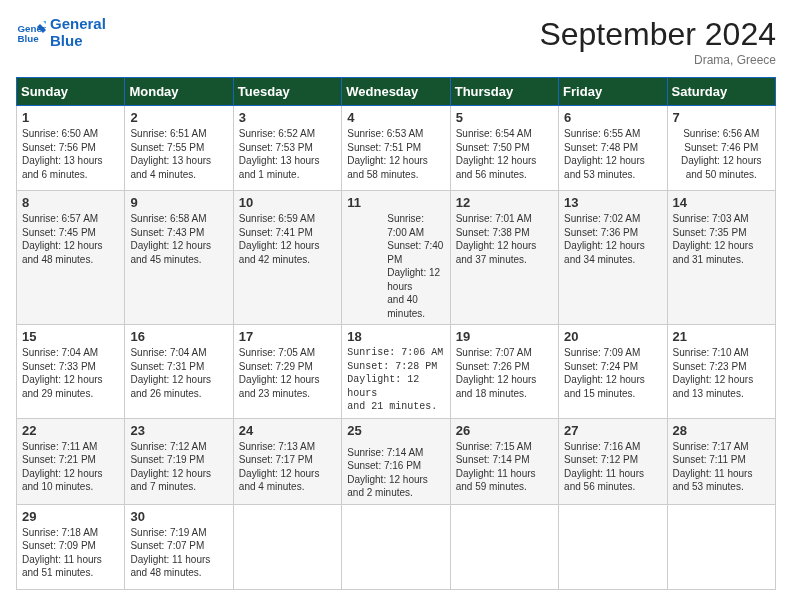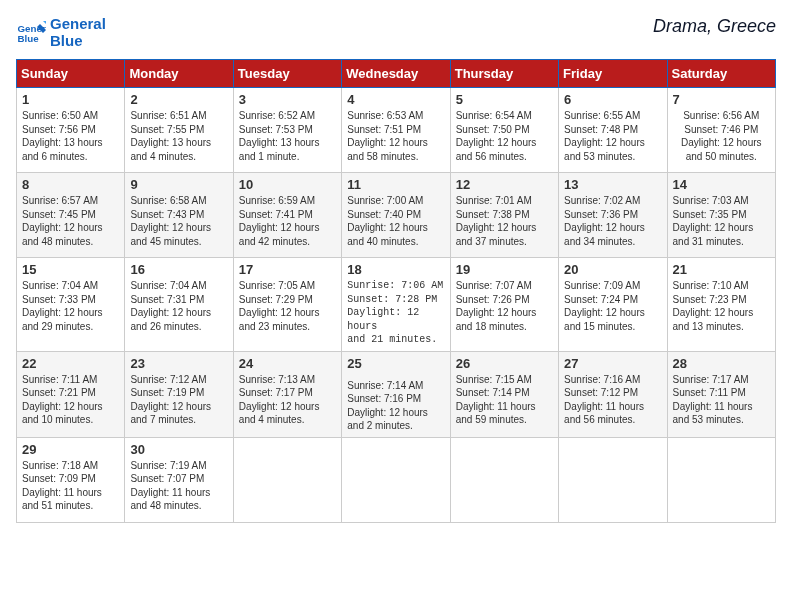--- a/index.html
+++ b/index.html
@@ -27,31 +27,30 @@
     }
     .title-block {
       text-align: right;
     }
     .month-title {
       font-size: 32px;
       font-weight: normal;
       color: #222;
     }
     .subtitle {
-      font-size: 18px;
-      color: #0f172a;
-      font-style: italic;
+      font-size: 12px;
+      color: #737373;
     }
     table {
       width: 100%;
       border-collapse: collapse;
       table-layout: fixed;
     }
     thead th {
-      background: #b91c1c;
+      background: #14532d;
       color: #fff;
       font-size: 13px;
       font-weight: bold;
       padding: 6px 4px;
       text-align: left;
       border: 1px solid #1565C0;
     }
     tbody td {
       border: 1px solid #ccc;
       vertical-align: top;
@@ -89,20 +88,21 @@
       <text x="2" y="32" font-size="13" font-weight="bold" fill="#1565C0">Blue</text>
       <polygon points="32,8 40,16 36,20 28,12" fill="#1565C0"></polygon>
       <polygon points="36,4 44,4 44,12" fill="#42A5F5"></polygon>
     </svg>
     <div style="display:flex;flex-direction:column;line-height:1.1;">
       <span style="font-size:15px;font-weight:bold;color:#1565C0;">General</span>
       <span style="font-size:15px;font-weight:bold;color:#1565C0;">Blue</span>
     </div>
   </div>
   <div class="title-block">
+    <div class="month-title">September 2024</div>
     <div class="subtitle">Drama, Greece</div>
   </div>
 </div>
 
 <table>
   <thead>
     <tr id="header-row">
         <th>Sunday</th>
         <th>Monday</th>
         <th>Tuesday</th>
@@ -181,21 +181,21 @@
         </td>
         <td>
           <span class="day-num">10</span>
           <div class="cell-text" style="white-space: pre-line;">Sunrise: 6:59 AM
 Sunset: 7:41 PM
 Daylight: 12 hours
 and 42 minutes.</div>
         </td>
         <td>
           <span class="day-num">11</span>
-          <div class="cell-text" style="white-space: pre-line;">Sunrise: 7:00 AM
+          <div class="cell-text" style="white-space: pre-line; margin-left: 40px;">Sunrise: 7:00 AM
 Sunset: 7:40 PM
 Daylight: 12 hours
 and 40 minutes.</div>
         </td>
         <td>
           <span class="day-num">12</span>
           <div class="cell-text" style="white-space: pre-line;">Sunrise: 7:01 AM
 Sunset: 7:38 PM
 Daylight: 12 hours
 and 37 minutes.</div>

